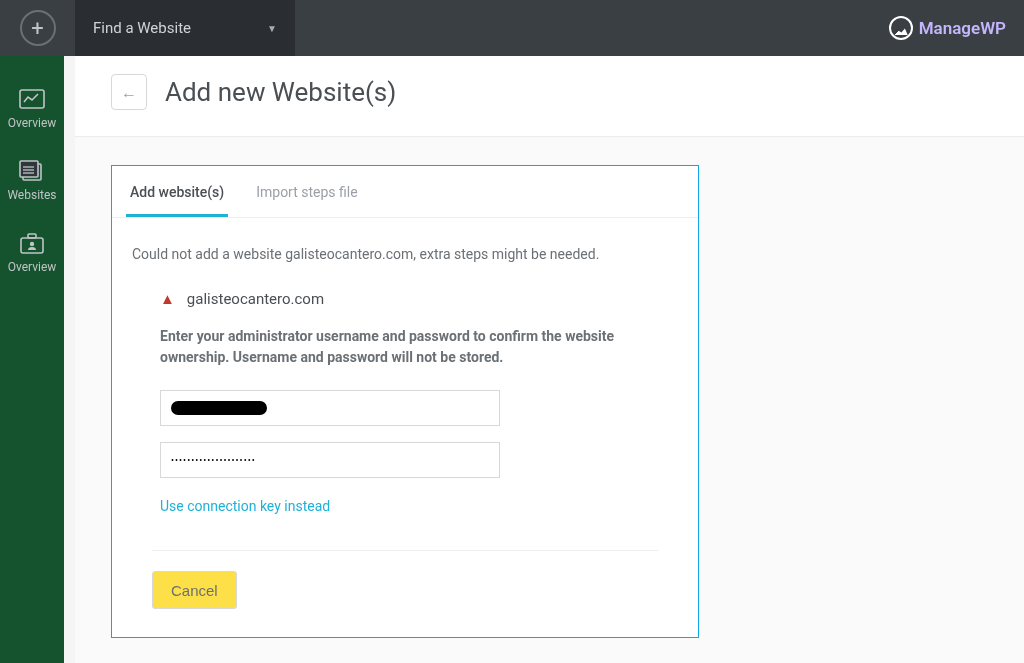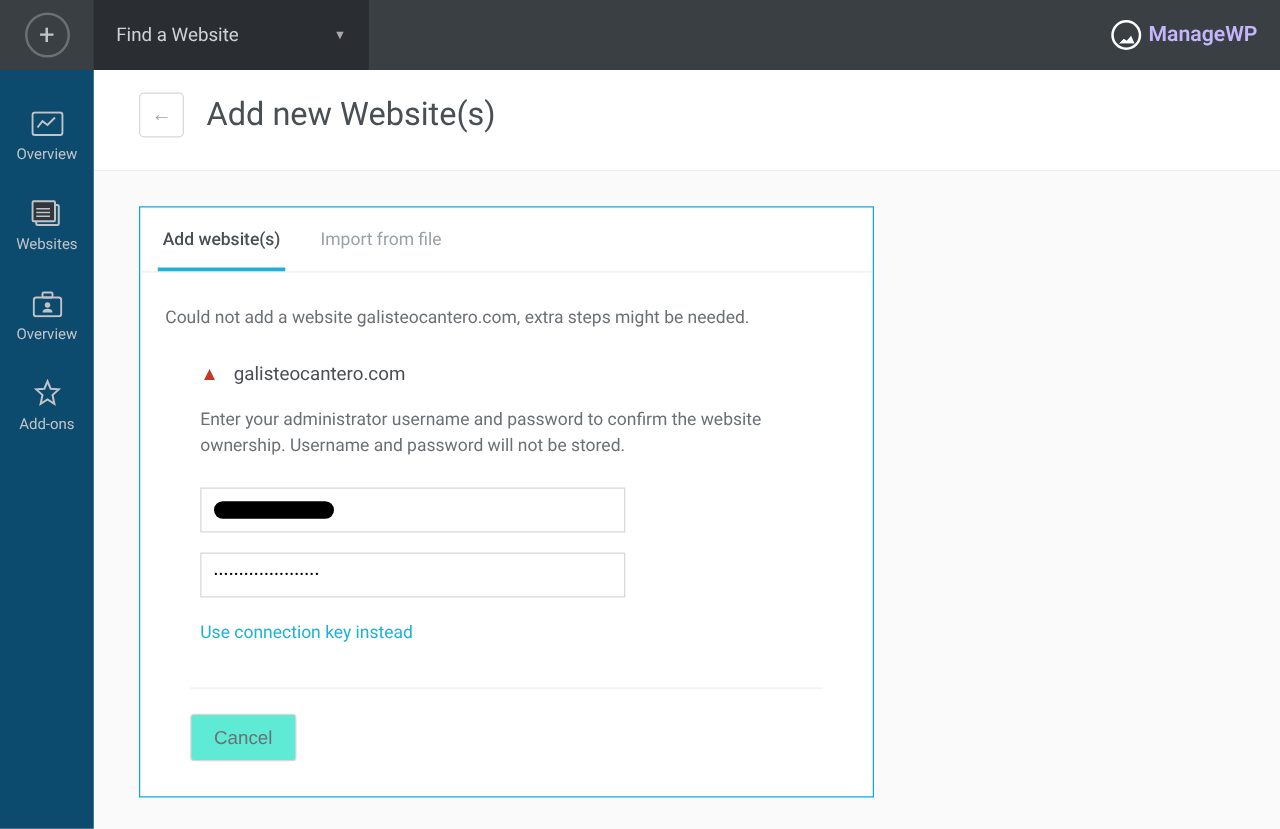--- a/index.html
+++ b/index.html
@@ -7,21 +7,21 @@
 
 .topbar { position: absolute; top: 0; left: 0; right: 0; height: 56px; background: #3a3f44; display: flex; align-items: stretch; z-index: 10; }
 .add-circle { width: 75px; display: flex; align-items: center; justify-content: center; }
 .add-circle-btn { width: 36px; height: 36px; border: 2px solid #6a7075; border-radius: 50%; display: flex; align-items: center; justify-content: center; color: #c0c4c7; font-size: 22px; cursor: pointer; }
 .find-website { width: 220px; background: #2a2e32; display: flex; align-items: center; justify-content: space-between; padding: 6px 18px; color: #d0d3d6; font-size: 15px; cursor: pointer; }
 .find-website .caret { font-size: 10px; color: #aaa; }
 .logo { margin-left: auto; display: flex; align-items: center; padding-right: 18px; color: #c4b5fd; font-size: 17px; font-weight: 600; gap: 6px; }
 .logo-icon { width: 24px; height: 24px; border: 2px solid #fff; border-radius: 50%; position: relative; }
 .logo-icon::before { content: ''; position: absolute; bottom: 3px; left: 3px; right: 3px; height: 8px; background: linear-gradient(135deg, transparent 40%, #fff 40%); clip-path: polygon(0 100%, 30% 40%, 55% 70%, 80% 20%, 100% 100%); }
 
-.sidebar { position: absolute; top: 56px; left: 0; bottom: 0; width: 75px; background: #0c4a6e; display: flex; flex-direction: column; padding-top: 18px; }
+.sidebar { position: absolute; top: 56px; left: 0; bottom: 0; width: 64px; background: #14532d; display: flex; flex-direction: column; padding-top: 18px; }
 .side-item { display: flex; flex-direction: column; align-items: center; gap: 6px; padding: 14px 0 16px; color: #c0c4c7; cursor: pointer; }
 .side-item .icon { width: 26px; height: 22px; display: flex; align-items: center; justify-content: center; }
 .side-item .label { font-size: 12px; }
 
 .main { position: absolute; top: 56px; left: 75px; right: 0; bottom: 0; background: #fff; overflow-y: auto; }
 .page-header { display: flex; align-items: center; gap: 18px; padding: 18px 36px 26px; border-bottom: 1px solid #ececec; }
 .back-btn { width: 36px; height: 36px; border: 1px solid #d8d8d8; border-radius: 4px; display: flex; align-items: center; justify-content: center; color: #9aa0a6; cursor: pointer; background: #fff; }
 .page-title { font-size: 26px; font-weight: 400; color: #4a4f54; }
 
 .content-area { padding: 28px 36px; background: #fafafa; min-height: 540px; }
@@ -29,29 +29,29 @@
 .tabs { display: flex; gap: 24px; padding: 0 14px; border-bottom: 1px solid #eee; }
 .tab { padding: 18px 4px 14px; font-size: 14px; color: #9aa0a6; cursor: pointer; border-bottom: 3px solid transparent; }
 .tab.active { color: #4a4f54; font-weight: 500; border-bottom-color: #1fb1d6; }
 
 .card-body { padding: 28px 20px 0; }
 .error-msg { font-size: 14px; color: #6b7075; margin-bottom: 28px; }
 .site-block { padding: 0 28px; }
 .site-header { display: flex; align-items: center; gap: 12px; margin-bottom: 18px; }
 .warn-icon { color: #c0392b; font-size: 15px; }
 .site-name { font-size: 15px; color: #4a4f54; }
-.instructions { font-size: 14px; color: #6b7075; line-height: 1.5; margin-bottom: 22px; }
+.instructions { font-size: 14px; color: #6b7075; line-height: 1.5; margin-bottom: 22px; font-weight: bold; }
 .field { width: 340px; height: 36px; border: 1px solid #d8d8d8; padding: 0 10px; font-size: 14px; margin-bottom: 16px; display: flex; align-items: center; background: #fff; }
 .field input { border: none; outline: none; width: 100%; font-size: 14px; font-family: inherit; }
 .redacted { width: 96px; height: 14px; background: #000; border-radius: 7px; }
 .link { font-size: 14px; color: #1fb1d6; cursor: pointer; display: inline-block; margin-top: 4px; margin-bottom: 10px; }
 
 .card-footer { border-top: 1px solid #eee; margin: 26px 20px 0; padding: 20px 0 28px; display: flex; gap: 14px; }
 .btn { height: 38px; padding: 0 18px; border-radius: 3px; font-size: 15px; cursor: pointer; display: flex; align-items: center; gap: 10px; }
-.btn-secondary { background: #5eead4; border: 1px solid #d8d8d8; color: #6b7075; }
+.btn-secondary { background: #fde047; border: 1px solid #d8d8d8; color: #6b7075; }
 .btn-primary { background: #6fb42f; border: 1px solid #6fb42f; color: #fff; }
 .btn-primary .arrow { font-size: 15px; }
 </style>
 </head>
 <body>
 
 <div class="topbar">
   <div class="add-circle">
     <div class="add-circle-btn">
       <span>+</span>
@@ -93,43 +93,35 @@
     <div class="icon">
       <svg width="24" height="22" viewBox="0 0 24 22">
           <rect x="1" y="6" width="22" height="15" rx="2" fill="none" stroke="#c0c4c7" stroke-width="1.6"></rect>
           <rect x="8" y="2" width="8" height="4" rx="1" fill="none" stroke="#c0c4c7" stroke-width="1.6"></rect>
           <circle cx="12" cy="12" r="2.2" fill="#c0c4c7"></circle>
           <path d="M8 18 Q8 15 12 15 Q16 15 16 18" fill="#c0c4c7"></path>
         </svg>
     </div>
     <span class="label">Overview</span>
   </div>
-  <div class="side-item">
-    <div class="icon">
-      <svg width="24" height="24" viewBox="0 0 24 24">
-          <path d="M12 2 L14.5 8 L21 8.5 L16 13 L17.5 20 L12 16.5 L6.5 20 L8 13 L3 8.5 L9.5 8 Z" fill="none" stroke="#c0c4c7" stroke-width="1.6"></path>
-        </svg>
-    </div>
-    <span class="label">Add-ons</span>
-  </div>
 </div>
 
 <div class="main">
   <div class="page-header">
     <div class="back-btn">
       <span>←</span>
     </div>
     <h1 class="page-title">Add new Website(s)</h1>
   </div>
 
   <div class="content-area">
     <div class="card">
       <div class="tabs">
         <div class="tab active">Add website(s)</div>
-        <div class="tab">Import from file</div>
+        <div class="tab">Import steps file</div>
       </div>
       <div class="card-body">
         <div class="error-msg">Could not add a website galisteocantero.com, extra steps might be needed.</div>
         <div class="site-block">
           <div class="site-header">
             <span class="warn-icon">▲</span>
             <span class="site-name">galisteocantero.com</span>
           </div>
           <div class="instructions">Enter your administrator username and password to confirm the website ownership. Username and password will not be stored.</div>
           <div class="field">

